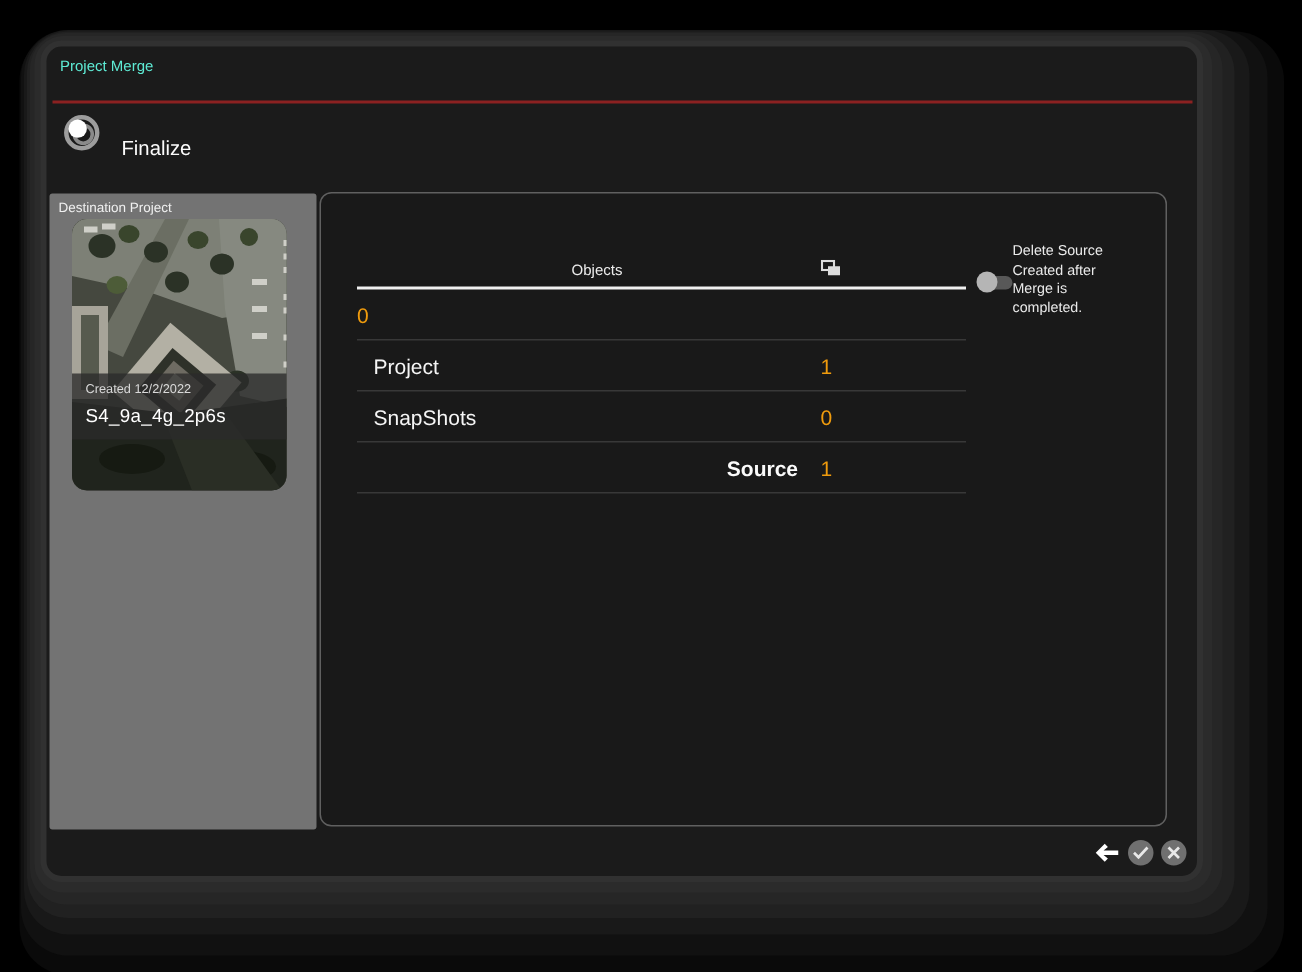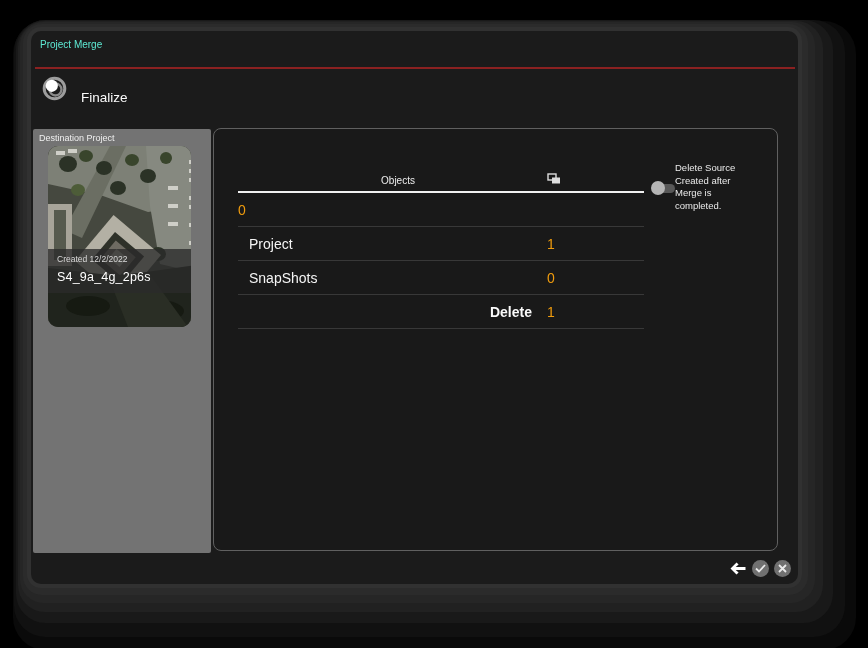--- a/index.html
+++ b/index.html
@@ -154,21 +154,21 @@
       </div>
       <div class="trow">
         <div class="cell-label">Project</div>
         <div class="cell-value">1</div>
       </div>
       <div class="trow">
         <div class="cell-label">SnapShots</div>
         <div class="cell-value">0</div>
       </div>
       <div class="trow total-row">
-        <div class="cell-label">Delete</div>
+        <div class="cell-label">Source</div>
         <div class="cell-value">1</div>
       </div>
 
     </div>
   </div>
 
   <div class="toggle-wrap">
     <div class="toggle-track"></div>
     <div class="toggle-knob"></div>
   </div>

